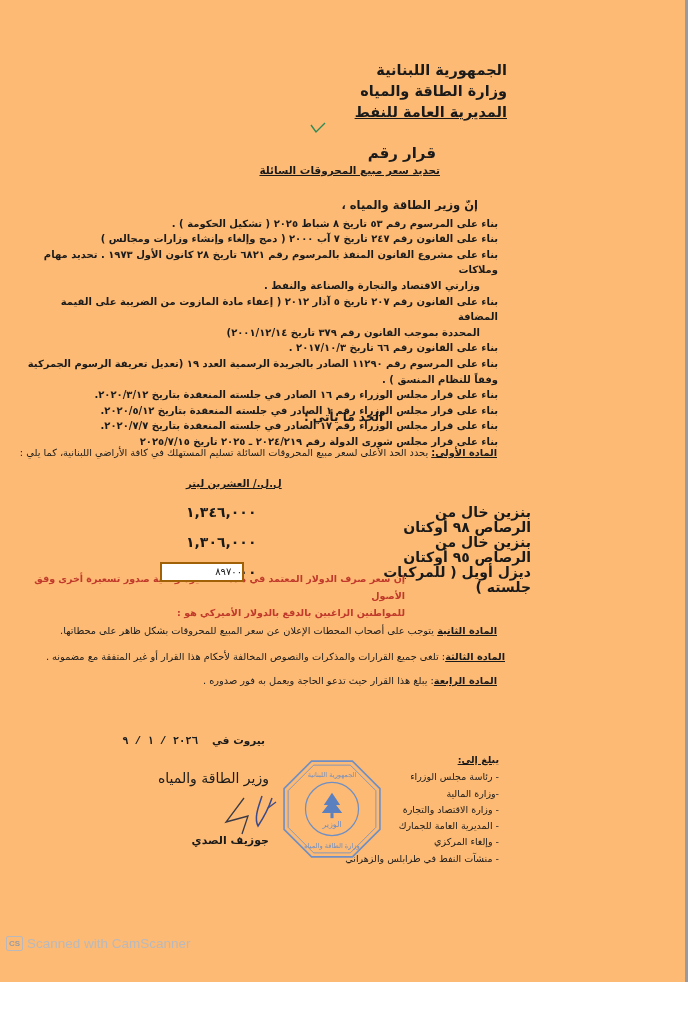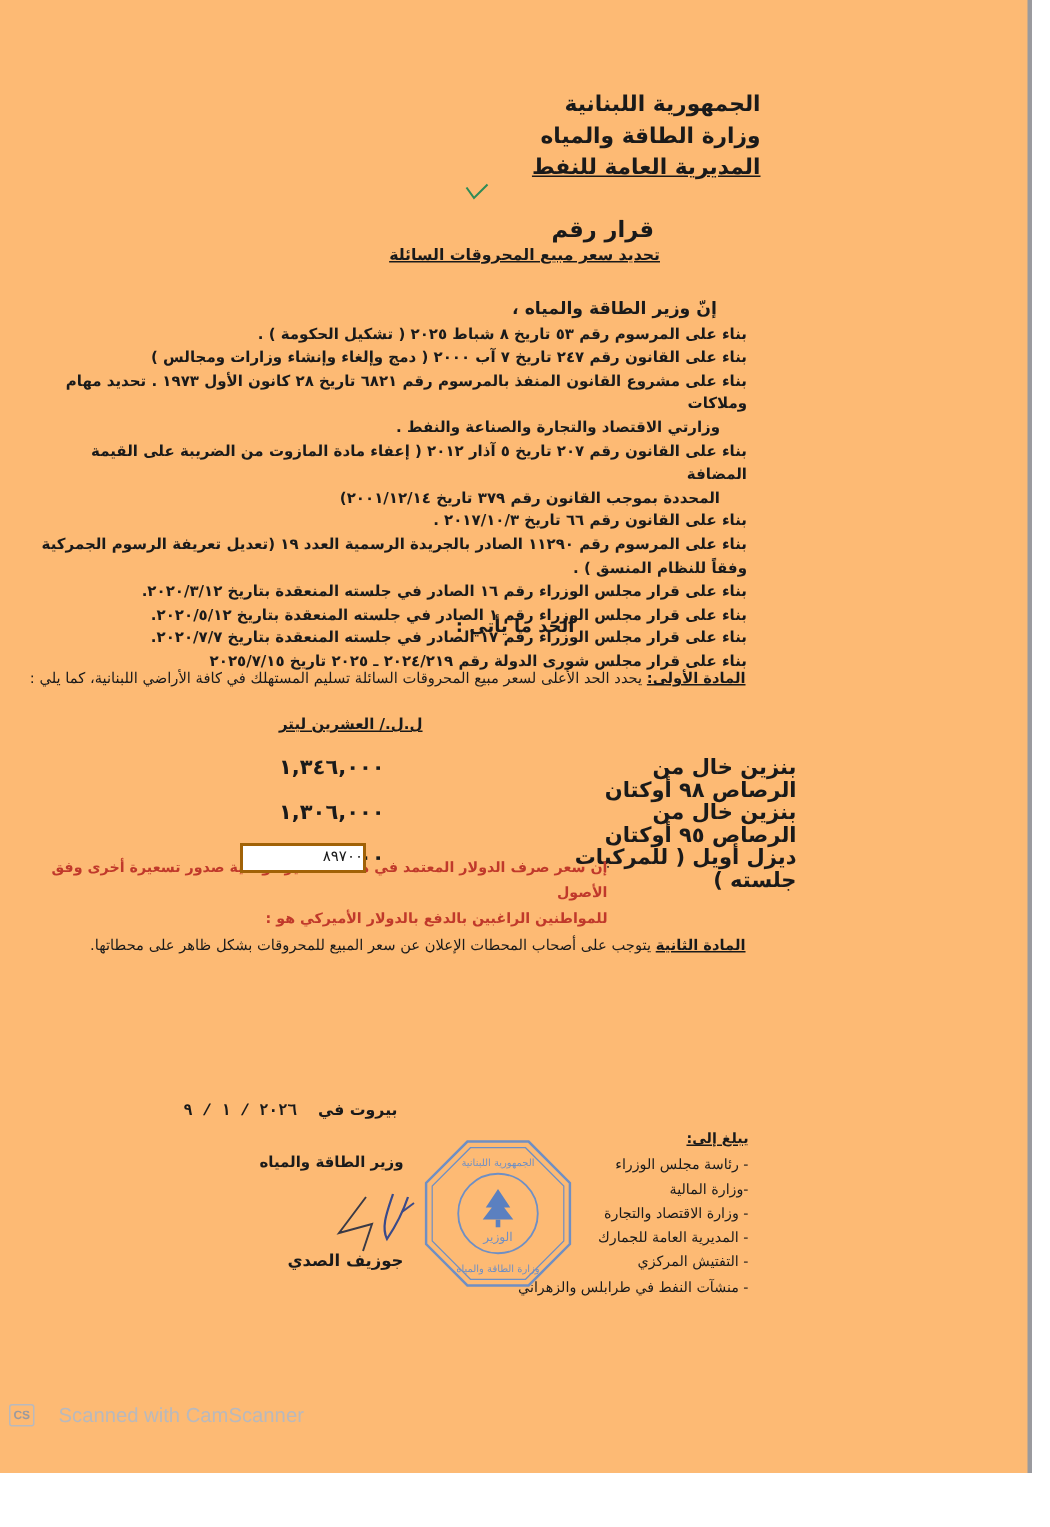--- a/index.html
+++ b/index.html
@@ -34,27 +34,27 @@
   .prow .lbl { direction: rtl; text-align: right; width: 150px; }
   .prow .val { width: 80px; letter-spacing: 0.5px; }
   .fx { right: 280px; top: 570px; font-size: 9.5px; font-weight: bold; color: #c0392b; line-height: 17px; text-align: right; }
   .fx-box { left: 160px; top: 562px; width: 80px; height: 16px; border: 2px solid #a16207; background: #fff;
             font-size: 10px; text-align: right; line-height: 16px; letter-spacing: 1px; }
   .a2 { right: 188px; top: 625px; }
   .a3 { right: 180px; top: 651px; }
   .a4 { right: 188px; top: 675px; }
   .place-date { right: 420px; top: 734px; font-size: 10.5px; font-weight: bold; }
   .place-date .d { margin-right: 14px; letter-spacing: 1px; font-family: Liberation Mono, monospace; }
-  .min-title { right: 416px; top: 770px; font-size: 10px; font-weight: bold; }
+  .min-title { right: 416px; top: 770px; font-size: 14px; font-weight: normal; }
   .sig { left: 222px; top: 790px; width: 60px; height: 45px; }
   .min-name { right: 416px; top: 834px; font-size: 11px; font-weight: bold; }
   .stamp { left: 281px; top: 758px; width: 102px; height: 102px; }
   .cc { right: 186px; top: 752px; font-size: 9.5px; line-height: 16.3px; text-align: right; }
   .cc .h { font-weight: bold; text-decoration: underline; margin-bottom: 1px; }
-  .watermark { left: 6px; top: 936px; display: flex; align-items: flex-end; gap: 16px;
+  .watermark { left: 6px; top: 936px; display: flex; align-items: flex-end; gap: 4px;
                color: #b9b9bd; font-size: 13.5px; font-family: "Liberation Sans", sans-serif; }
   .cs-icon { width: 15px; height: 13px; border: 1.5px solid #b9b9bd; border-radius: 2px;
              font-size: 8px; line-height: 13px; text-align: center; color: #9a9aa0; font-weight: bold; }
 </style>
 </head>
 <body>
 
 <div class="page">
 
   <div class="abs hdr rtl">
@@ -110,20 +110,26 @@
 
   <div class="abs fx rtl">
     <div>إن سعر صرف الدولار المعتمد في هذه التسعيرة ولغاية صدور تسعيرة أخرى وفق الأصول</div>
     <div>للمواطنين الراغبين بالدفع بالدولار الأميركي هو :</div>
   </div>
   <div class="abs fx-box">٨٩٧٠٠</div>
 
   <div class="abs art a2 rtl">
     <span class="k">المادة الثانية</span><span> يتوجب على أصحاب المحطات الإعلان عن سعر المبيع للمحروقات بشكل ظاهر على محطاتها.</span>
   </div>
+  <div class="abs art a3 rtl">
+    <span class="k">المادة الثالثة</span><span>: تلغى جميع القرارات والمذكرات والنصوص المخالفة لأحكام هذا القرار أو غير المتفقة مع مضمونه .</span>
+  </div>
+  <div class="abs art a4 rtl">
+    <span class="k">المادة الرابعة</span><span>: يبلغ هذا القرار حيث تدعو الحاجة ويعمل به فور صدوره .</span>
+  </div>
 
   <div class="abs place-date rtl">
     <span>بيروت في</span><span class="d">٢٠٢٦ / ١ / ٩</span>
   </div>
   <div class="abs min-title rtl">وزير الطاقة والمياه</div>
 
   <svg class="abs sig" viewBox="0 0 60 45">
     <path d="M22 8 L4 32 L26 26 L20 44" fill="none" stroke="#3a3a46" stroke-width="1.3"></path>
     <path d="M40 6 C36 18, 32 28, 36 36 C40 30, 46 20, 50 8" fill="none" stroke="#3a4a8a" stroke-width="1.5"></path>
     <path d="M46 18 L54 12" fill="none" stroke="#3a4a8a" stroke-width="1.3"></path>
@@ -141,21 +147,21 @@
     <text x="50" y="19" font-size="6.5" text-anchor="middle" fill="#6f8fc4" font-family="DejaVu Sans, sans-serif">الجمهورية اللبنانية</text>
     <text x="50" y="88" font-size="6.5" text-anchor="middle" fill="#6f8fc4" font-family="DejaVu Sans, sans-serif">وزارة الطاقة والمياه</text>
   </svg>
 
   <div class="abs cc rtl">
     <div class="h">يبلغ إلى:</div>
     <div>- رئاسة مجلس الوزراء</div>
     <div>-وزارة المالية</div>
     <div>- وزارة الاقتصاد والتجارة</div>
     <div>- المديرية العامة للجمارك</div>
-    <div>- التفتيش المركزي</div>
+    <div>- وإلغاء المركزي</div>
     <div>- منشآت النفط في طرابلس والزهراني</div>
   </div>
 
 </div>
 
 <div class="abs watermark">
   <span class="cs-icon">CS</span>
   <span>Scanned with CamScanner</span>
 </div>
 

